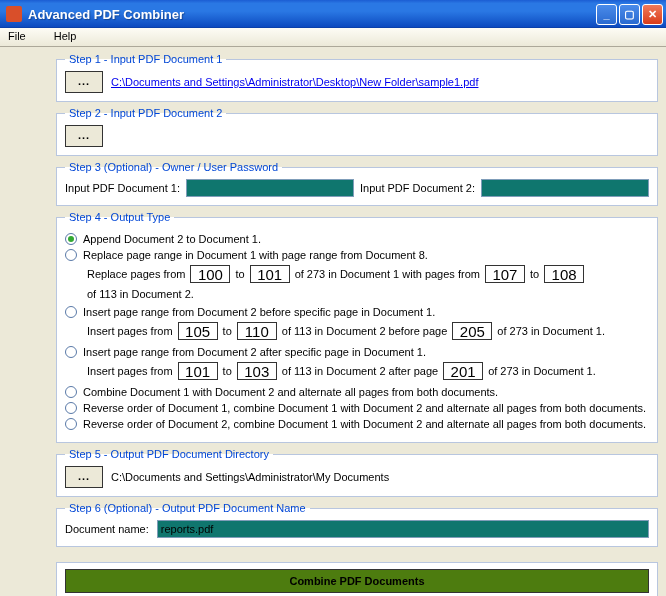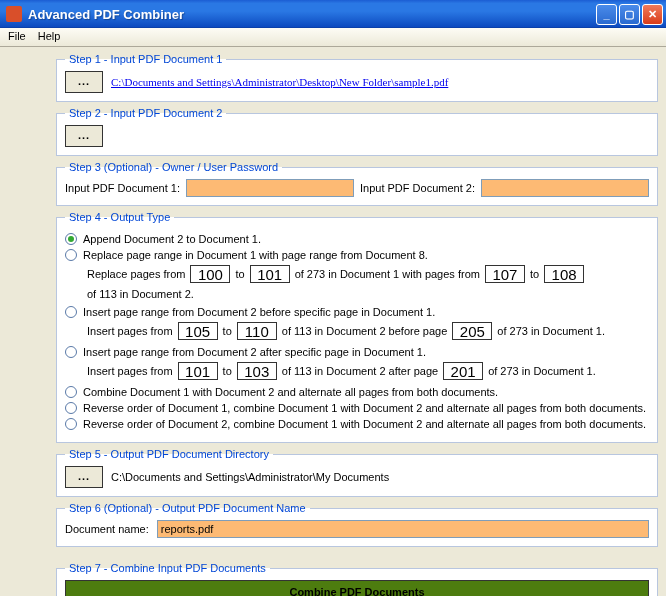--- a/index.html
+++ b/index.html
@@ -41,21 +41,21 @@
     font-size: 11px;
   }
   .win-btn.min, .win-btn.max { background: linear-gradient(#4a8bea,#2a6ad0); }
   .win-btn.close { background: linear-gradient(#f07a5a,#d93c1a); }
   .menubar {
     height: 19px;
     background: linear-gradient(#fdfcf5,#ece9d8);
     border-bottom: 1px solid #aca899;
     padding: 2px 8px;
     display: flex;
-    gap: 12px;
+    gap: 28px;
     font-size: 11px;
   }
   .menubar span { cursor: default; }
   .client {
     padding: 6px 8px 8px 8px;
     margin-left: 48px;
   }
   fieldset.group {
     border: 1px solid #b8c6df;
     margin: 0 0 5px 0;
@@ -72,28 +72,28 @@
   .browse-btn {
     width: 38px; height: 22px;
     border: 1px solid #333;
     background: #ece9d8;
     text-align: center;
     line-height: 18px;
     font-weight: bold;
     letter-spacing: 1px;
     cursor: pointer;
   }
-  a.path { color: #0000ee; text-decoration: underline; cursor: pointer; font-family: Liberation Serif, serif; }
+  a.path { color: #0000ee; text-decoration: underline; cursor: pointer; }
   .lbl { white-space: nowrap; }
   input.text {
     height: 18px;
     border: 1px solid #7f9db9;
     font-size: 11px;
     padding: 1px 3px;
-    background: #fdba74;
+    background: #0f766e;
   }
   .pw-row { display: flex; align-items: center; gap: 6px; }
   .pw-row input.text { flex: 1; }
 
   .radio-row { display: flex; align-items: center; gap: 6px; margin: 4px 0; }
   .radio { width: 12px; height: 12px; border: 1px solid #5a7aa8; border-radius: 50%; background: #fff; display: inline-flex; align-items:center; justify-content:center; flex-shrink:0; }
   .radio.selected::after { content:""; width:6px; height:6px; background: #33a933; border-radius:50%; display:block; }
   .subrow { margin-left: 22px; display: flex; align-items: center; flex-wrap: wrap; gap: 5px; margin-top: 2px; margin-bottom: 6px;}
   input.numbox { width: 40px; height: 18px; border:1px solid #333; text-align:center; font-size:15px; background:#fff;}
 
@@ -232,18 +232,17 @@
   <div class="bottom-row">
     <fieldset class="group">
       <legend>Step 6 (Optional) - Output PDF Document Name</legend>
       <div class="row">
         <span class="lbl">Document name:</span>
         <input class="text" style="flex: 1 1 0%;" value="reports.pdf">
       </div>
     </fieldset>
 
     <fieldset class="group">
-      <legend>Step 7 - Combine Input PDF Documents</legend>
       <button class="combine-btn">Combine PDF Documents</button>
     </fieldset>
   </div>
 
 </div>
 
 </body></html>

